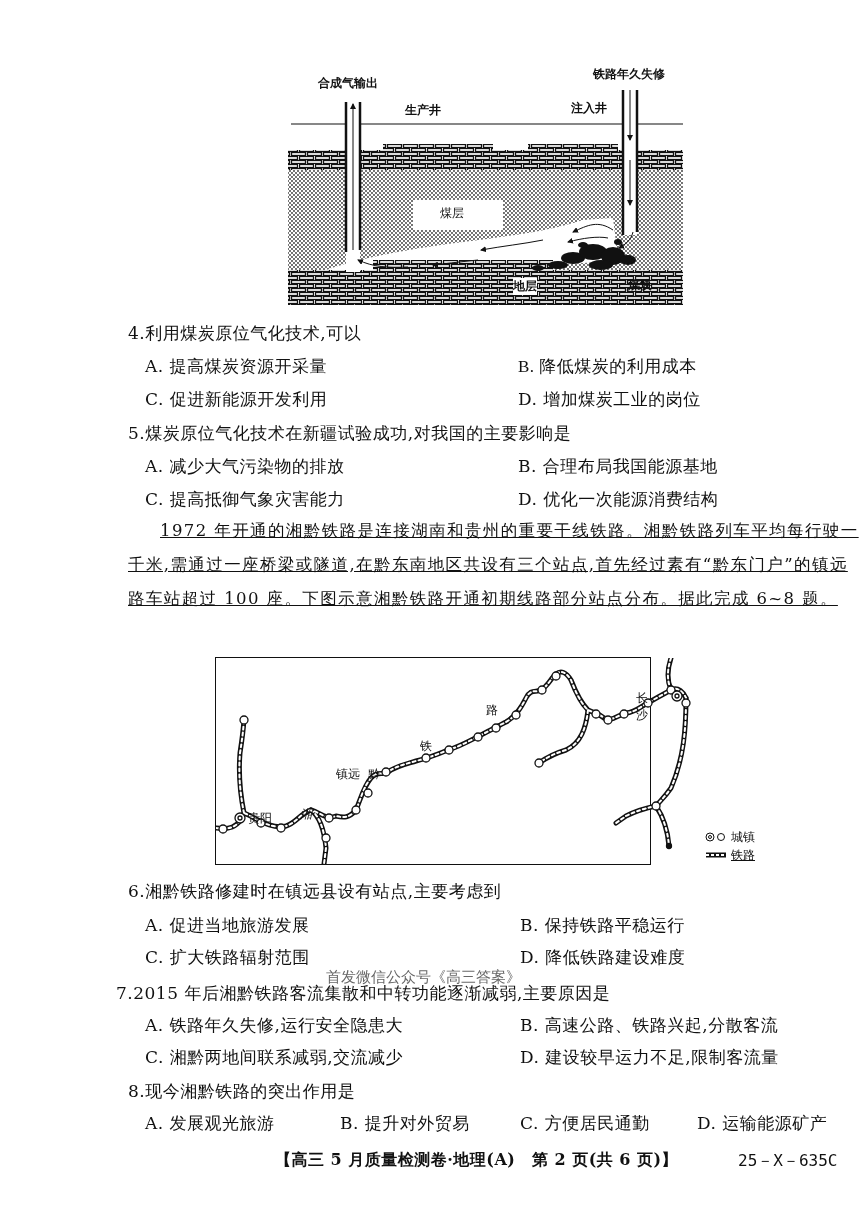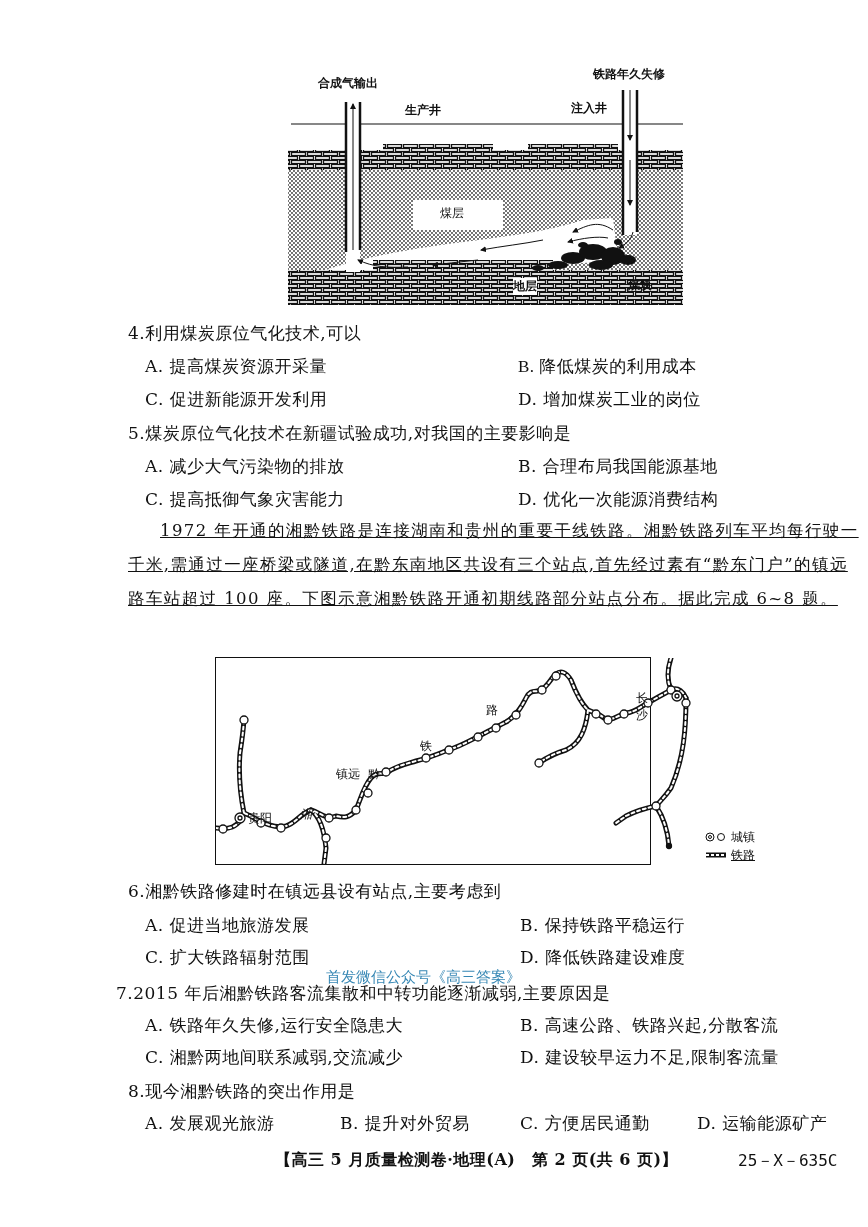--- a/index.html
+++ b/index.html
@@ -6,21 +6,21 @@
   body { width:868px; height:1227px; position:relative; overflow:hidden;
          font-family:"DejaVu Serif","Liberation Serif",serif; color:#111; }
   .abs { position:absolute; }
   .q { font-size:17px; letter-spacing:0.5px; white-space:nowrap; }
   .opt { font-size:17px; letter-spacing:0.5px; white-space:nowrap; }
   .para { font-size:16.5px; letter-spacing:1.4px; white-space:nowrap; line-height:34px;text-decoration:underline; }
   .diag-label { font-family:"DejaVu Sans","Liberation Sans",sans-serif; font-size:12px; font-weight:bold; }
   .map-label { font-family:"DejaVu Sans","Liberation Sans",sans-serif; font-size:12px; }
   .footer { font-size:16px; font-weight:bold; white-space:nowrap; letter-spacing:0.5px; }
   .code { font-size:16px; white-space:nowrap; font-family:"DejaVu Sans Mono","Liberation Mono",monospace; }
-  .watermark { font-size:15px; color:#0369a1; white-space:nowrap; opacity:0.8; }
+  .watermark { font-size:15px; color:#404040; white-space:nowrap; opacity:0.8; }
 </style>
 </head>
 <body>
 
 <div class="abs" style="left:283px;top:60px;width:405px;height:245px;">
   <svg width="405" height="245" viewBox="0 0 405 245">
     <defs>
       <pattern id="brick" width="16" height="8" patternUnits="userSpaceOnUse">
         <rect width="16" height="8" fill="#fff"></rect>
         <rect x="0.5" y="0.5" width="14" height="3" fill="none" stroke="#111" stroke-width="1.3"></rect>

